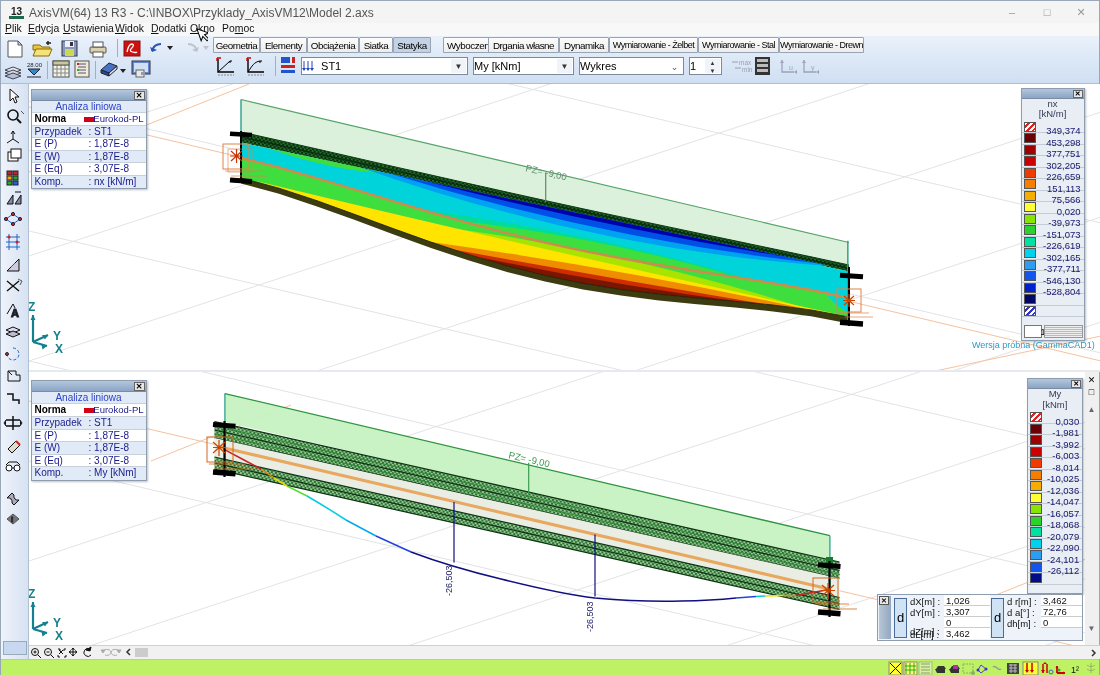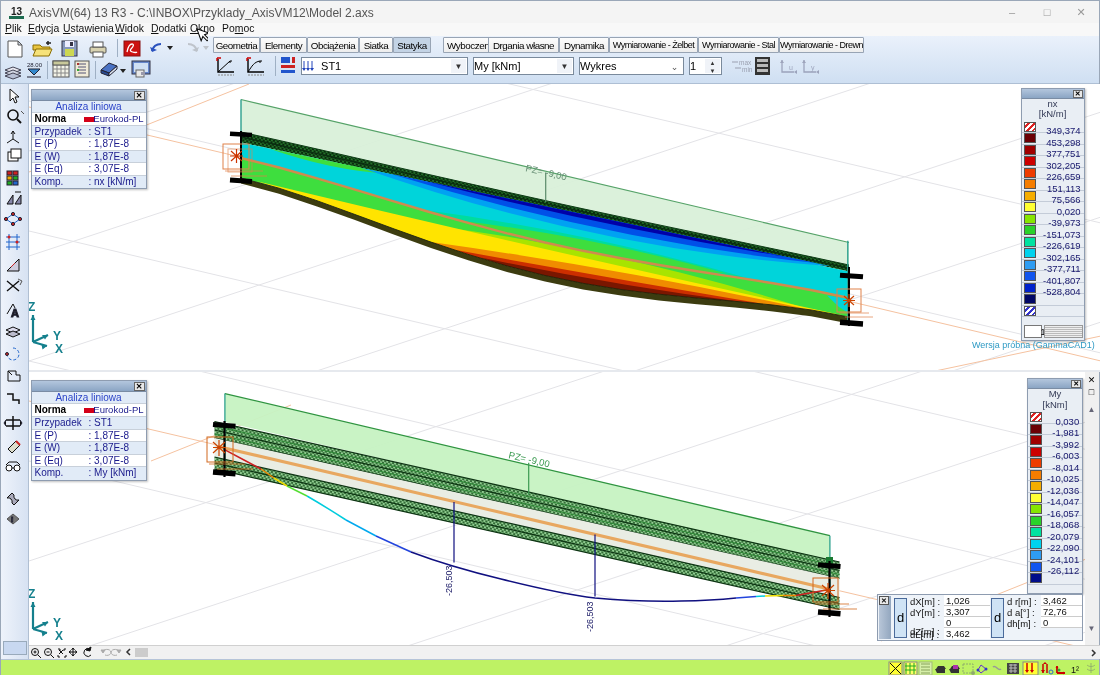--- a/index.html
+++ b/index.html
@@ -520,21 +520,21 @@
         <div class="lrow">
           <span class="sw" style="background:#00d2ee"></span>
           <span class="val">-302,165</span>
         </div>
         <div class="lrow">
           <span class="sw" style="background:#2e9cf2"></span>
           <span class="val">-377,711</span>
         </div>
         <div class="lrow">
           <span class="sw" style="background:#1155ee"></span>
-          <span class="val">-401,807</span>
+          <span class="val">-546,130</span>
         </div>
         <div class="lrow">
           <span class="sw" style="background:#0022cc"></span>
           <span class="val">-528,804</span>
         </div>
         <div class="lrow">
           <span class="sw" style="background:#000766"></span>
           <span class="val"></span>
         </div>
         <div class="lrow">

